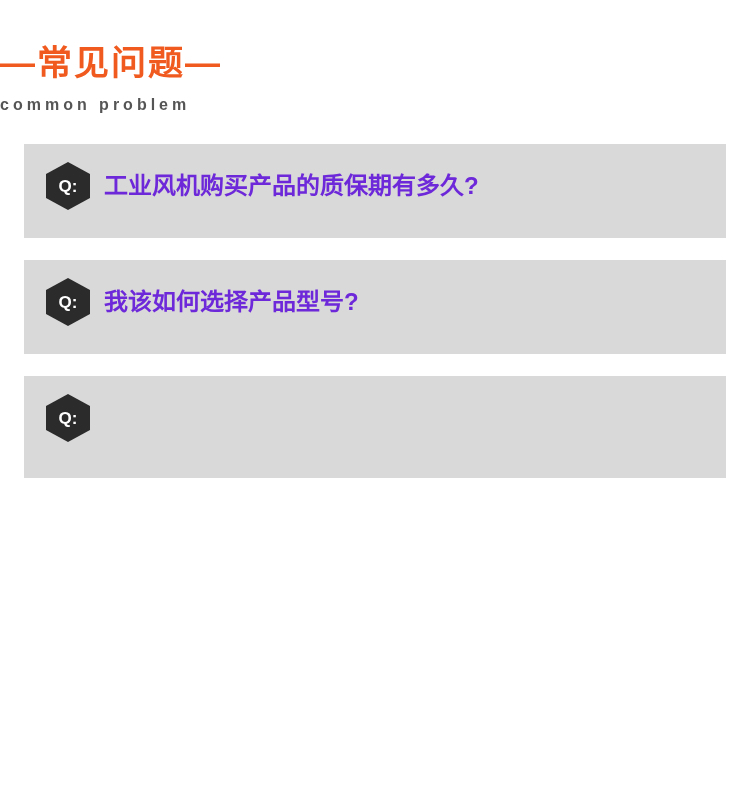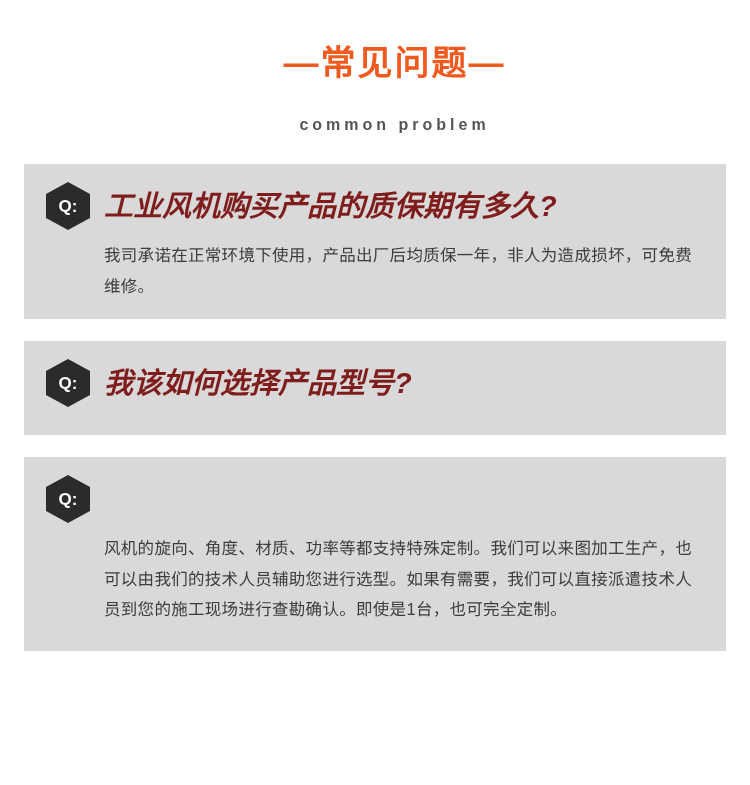--- a/index.html
+++ b/index.html
@@ -17,33 +17,31 @@
   .page {
     position: relative;
     width: 750px;
     height: 785px;
     box-sizing: border-box;
     background: #fff;
   }
   
   .header {
     padding-top: 42px;
-    text-align: center;
-    padding-left: 39px;
   }
   .header-title {
     font-size: 35px;
     font-weight: bold;
     letter-spacing: 2px;
     color: #f05a1e;
     line-height: 1.2;
     white-space: nowrap;
   }
   .header-sub {
-    margin-top: 32px;
+    margin-top: 12px;
     font-size: 16px;
     letter-spacing: 4px;
     color: #555;
     font-weight: bold;
     text-transform: lowercase;
   }
   
   .faq-list {
     margin-top: 30px;
     padding: 0 24px;
@@ -76,25 +74,24 @@
     justify-content: center;
   }
   .q-badge-text {
     color: #ffffff;
     font-size: 17px;
     font-weight: bold;
     letter-spacing: 0px;
     line-height: 1;
   }
   .faq-question {
-    font-size: 29px;
+    font-size: 24px;
     font-weight: bold;
-    color: #7f1d1d;
+    color: #6d28d9;
     line-height: 1.2;
-    font-style: italic;
   }
   .faq-answer {
     font-size: 16.5px;
     color: #3d3d3d;
     line-height: 1.85;
     padding-left: 58px;
     padding-right: 4px;
     letter-spacing: 0.3px;
   }
   
@@ -116,21 +113,20 @@
 
     <div class="faq-item item-1">
       <div class="faq-q-row">
         <div class="q-badge">
           <div class="hexagon">
             <span class="q-badge-text">Q:</span>
           </div>
         </div>
         <div class="faq-question">工业风机购买产品的质保期有多久?</div>
       </div>
-      <div class="faq-answer">我司承诺在正常环境下使用，产品出厂后均质保一年，非人为造成损坏，可免费维修。</div>
     </div>
 
     <div class="faq-item item-2">
       <div class="faq-q-row">
         <div class="q-badge">
           <div class="hexagon">
             <span class="q-badge-text">Q:</span>
           </div>
         </div>
         <div class="faq-question">我该如何选择产品型号?</div>
@@ -138,17 +134,16 @@
     </div>
 
     <div class="faq-item item-3">
       <div class="faq-q-row">
         <div class="q-badge">
           <div class="hexagon">
             <span class="q-badge-text">Q:</span>
           </div>
         </div>
       </div>
-      <div class="faq-answer">风机的旋向、角度、材质、功率等都支持特殊定制。我们可以来图加工生产，也可以由我们的技术人员辅助您进行选型。如果有需要，我们可以直接派遣技术人员到您的施工现场进行查勘确认。即使是1台，也可完全定制。</div>
     </div>
 
   </div>
 </div>
 
 </body></html>

